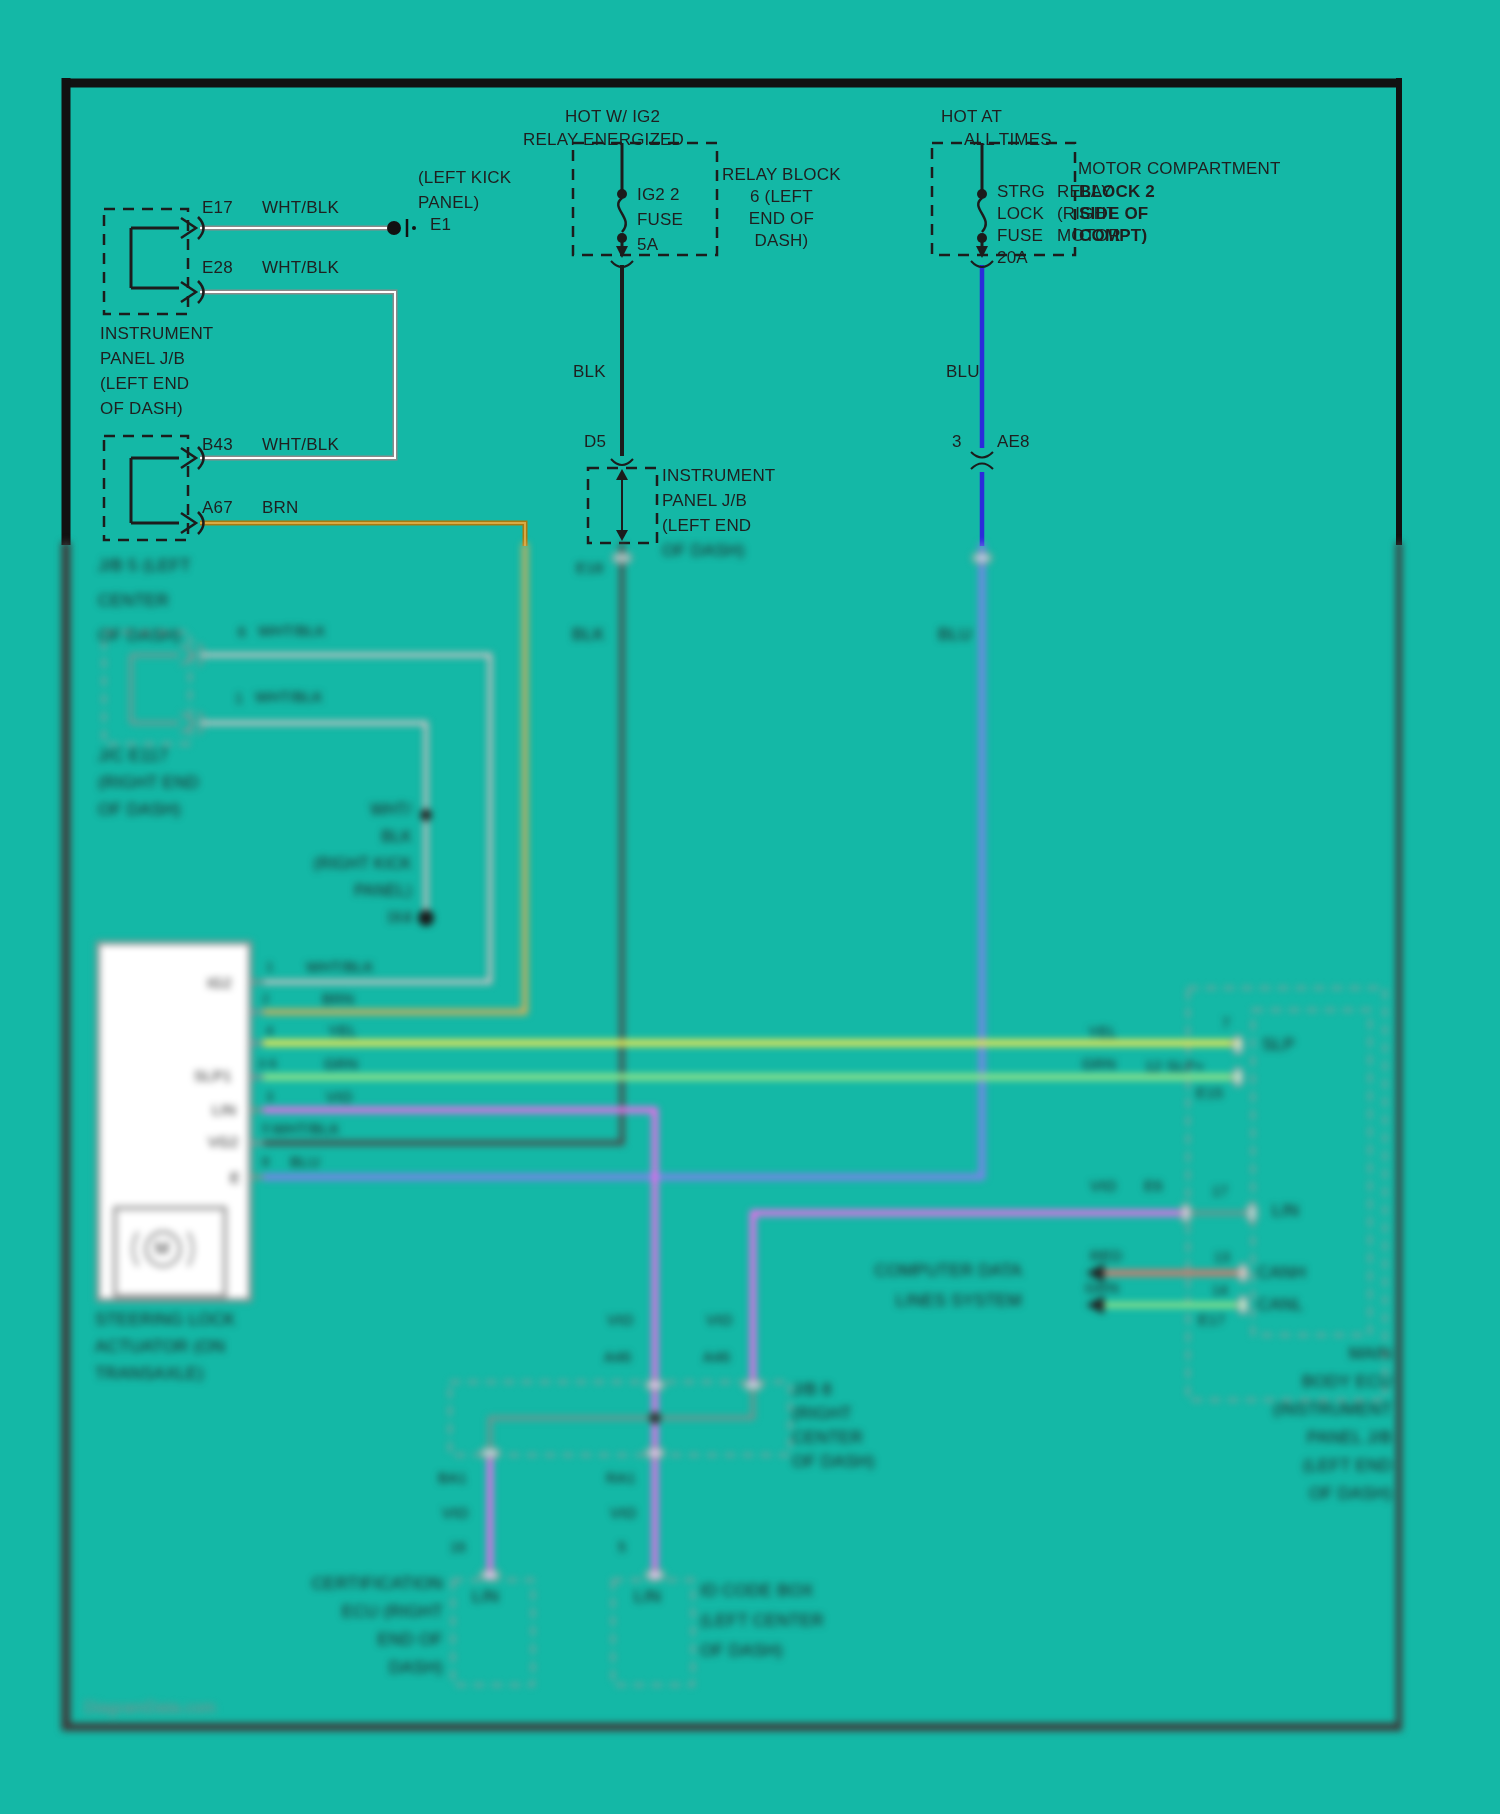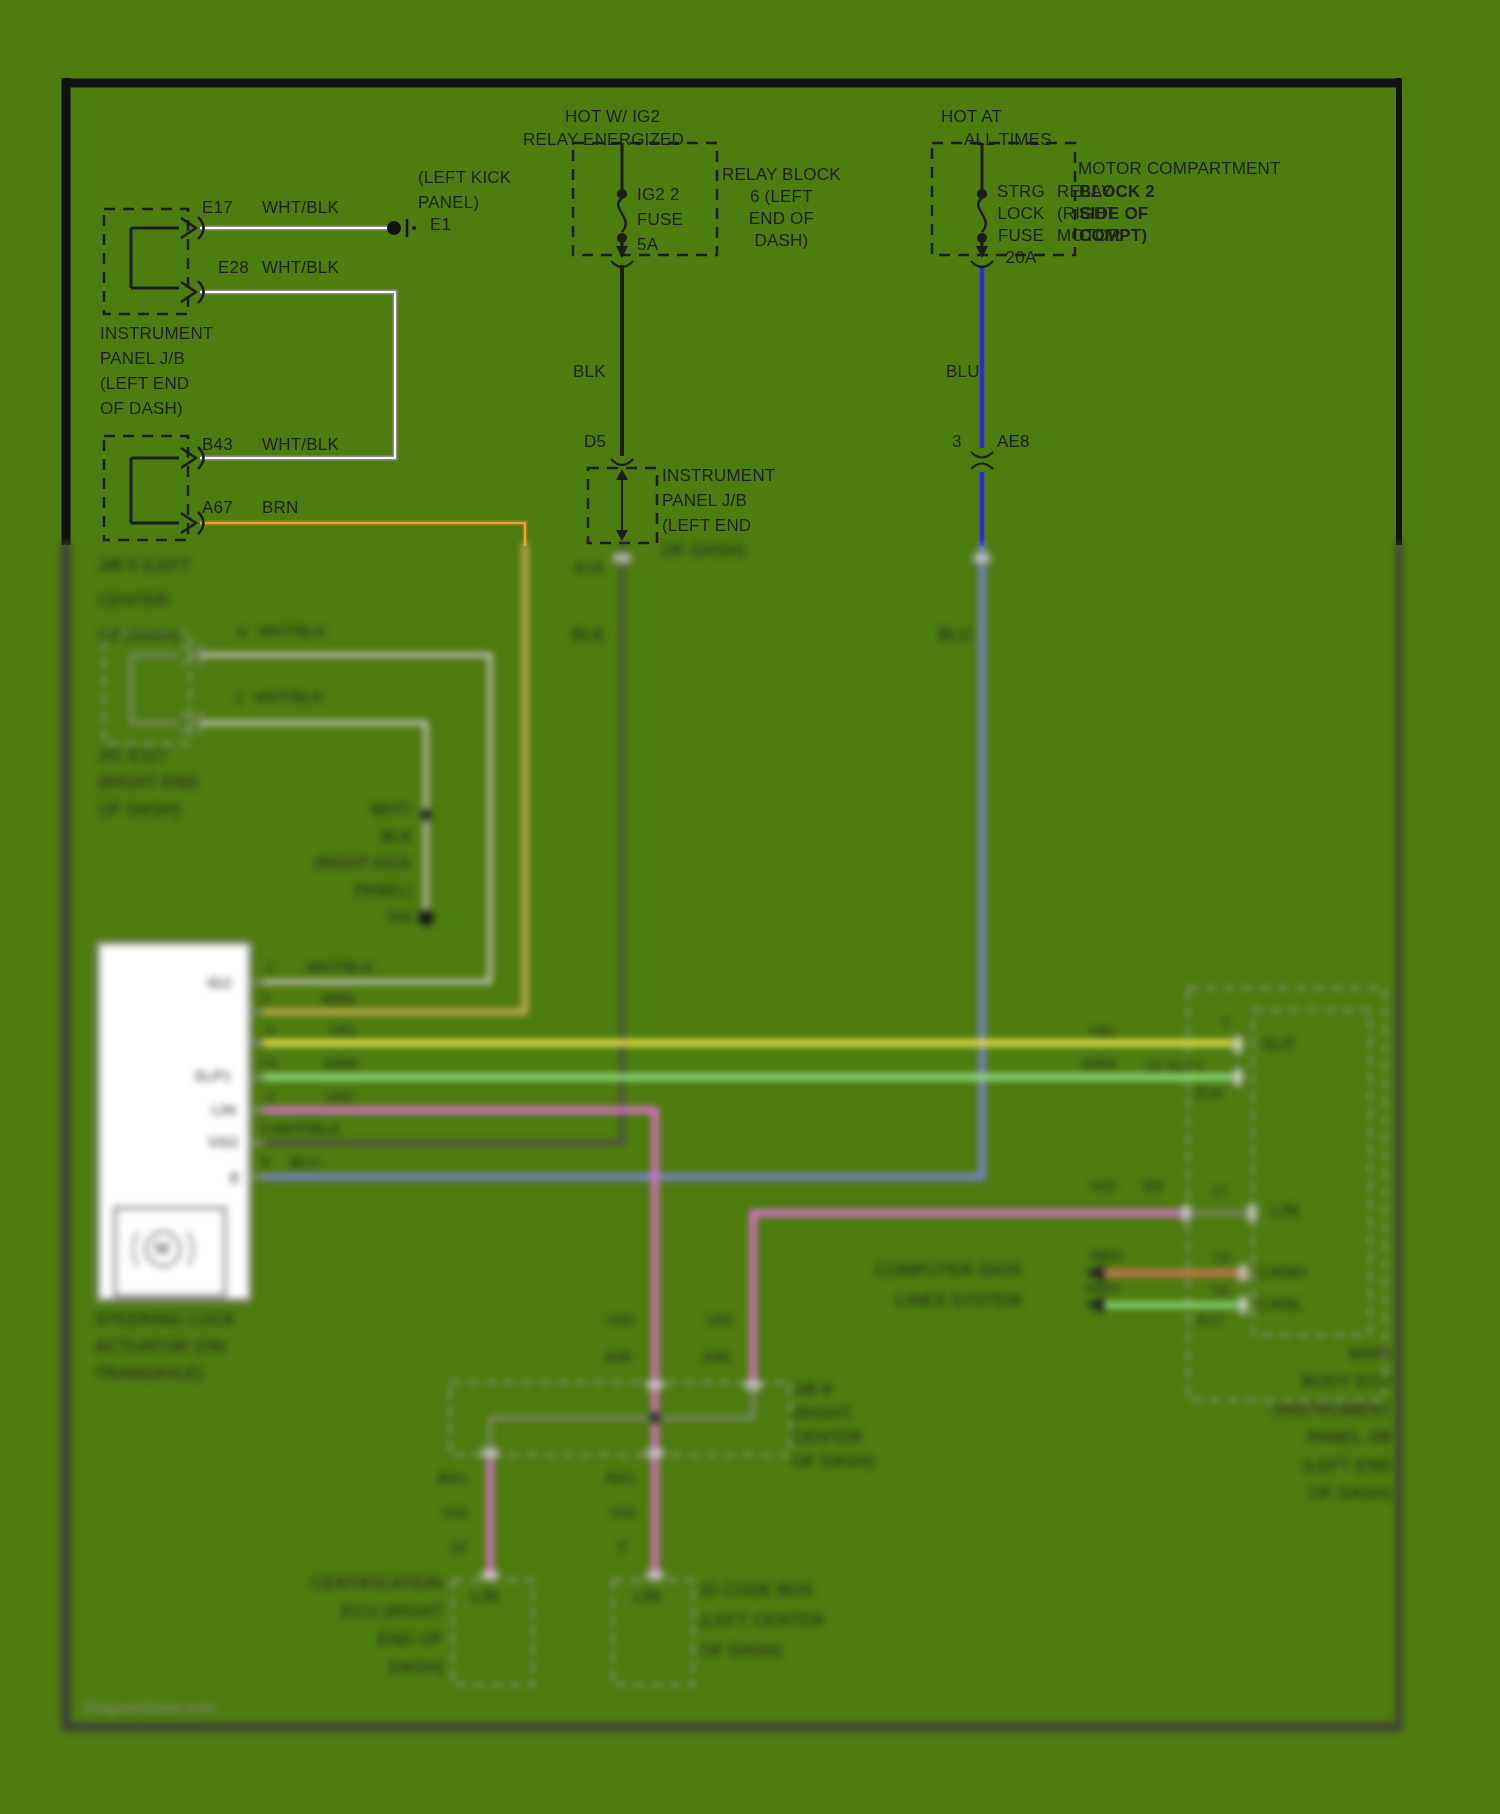--- a/index.html
+++ b/index.html
@@ -1,16 +1,16 @@
 <!DOCTYPE html>
 <html><head>
 <meta charset="utf-8">
 <style>
   html,body{margin:0;padding:0;background:#ffffff;}
-  #page{position:relative;width:1500px;height:1814px;background:#4d7c0f;overflow:hidden;
+  #page{position:relative;width:1500px;height:1814px;background:#14b8a6;overflow:hidden;
         font-family:"Liberation Sans", sans-serif;}
   .layer{position:absolute;left:0;top:0;width:1500px;height:1814px;}
   #blur-layer{filter:blur(3.5px);}
   svg{position:absolute;left:0;top:0;}
   .lbl{position:absolute;white-space:pre-line;font-size:17px;line-height:21px;color:#1f1f1f;
        letter-spacing:.2px;}
 </style>
 </head>
 <body>
 
@@ -102,36 +102,36 @@
 END OF
 DASH)</div>
         <div class="lbl" style="left: 573px; top: 361px;">BLK</div>
         <div class="lbl" style="left: 584px; top: 431px;">D5</div>
         <div class="lbl" style="left: 662px; top: 463px; line-height: 25px;">INSTRUMENT
 PANEL J/B
 (LEFT END</div>
         <div class="lbl" style="left: 941px; top: 106px;">HOT AT</div>
         <div class="lbl" style="left: 928px; top: 129px; margin-left: 36px;">ALL TIMES</div>
         <div class="lbl" style="left: 1078px; top: 158px;">MOTOR COMPARTMENT</div>
-        <div class="lbl" style="left: 997px; top: 181px; line-height: 22px; text-align: center;">STRG
+        <div class="lbl" style="left: 997px; top: 181px; line-height: 22px;">STRG
 LOCK
 FUSE
 20A</div>
         <div class="lbl" style="left: 1057px; top: 181px; line-height: 22px;">RELAY
 (RIGHT
 MOTOR</div>
         <div class="lbl" style="left: 1079px; top: 181px; line-height: 22px; font-weight: bold;">BLOCK 2
 SIDE OF
 COMPT)</div>
         <div class="lbl" style="left: 934px; top: 361px; margin-left: 12px;">BLU</div>
         <div class="lbl" style="left: 952px; top: 431px;">3</div>
         <div class="lbl" style="left: 997px; top: 431px;">AE8</div>
         <div class="lbl" style="left: 202px; top: 197px; text-align: center;">E17</div>
         <div class="lbl" style="left: 262px; top: 197px;">WHT/BLK</div>
-        <div class="lbl" style="left: 202px; top: 257px; margin-left: 16px;">E28</div>
+        <div class="lbl" style="left: 202px; top: 257px;">E28</div>
         <div class="lbl" style="left: 262px; top: 257px;">WHT/BLK</div>
         <div class="lbl" style="left: 418px; top: 165px; line-height: 25px;">(LEFT KICK
 PANEL)</div>
         <div class="lbl" style="left: 430px; top: 214px;">E1</div>
         <div class="lbl" style="left: 100px; top: 321px; line-height: 25px;">INSTRUMENT
 PANEL J/B
 (LEFT END
 OF DASH)</div>
         <div class="lbl" style="left: 202px; top: 434px;">B43</div>
         <div class="lbl" style="left: 262px; top: 434px;">WHT/BLK</div>

